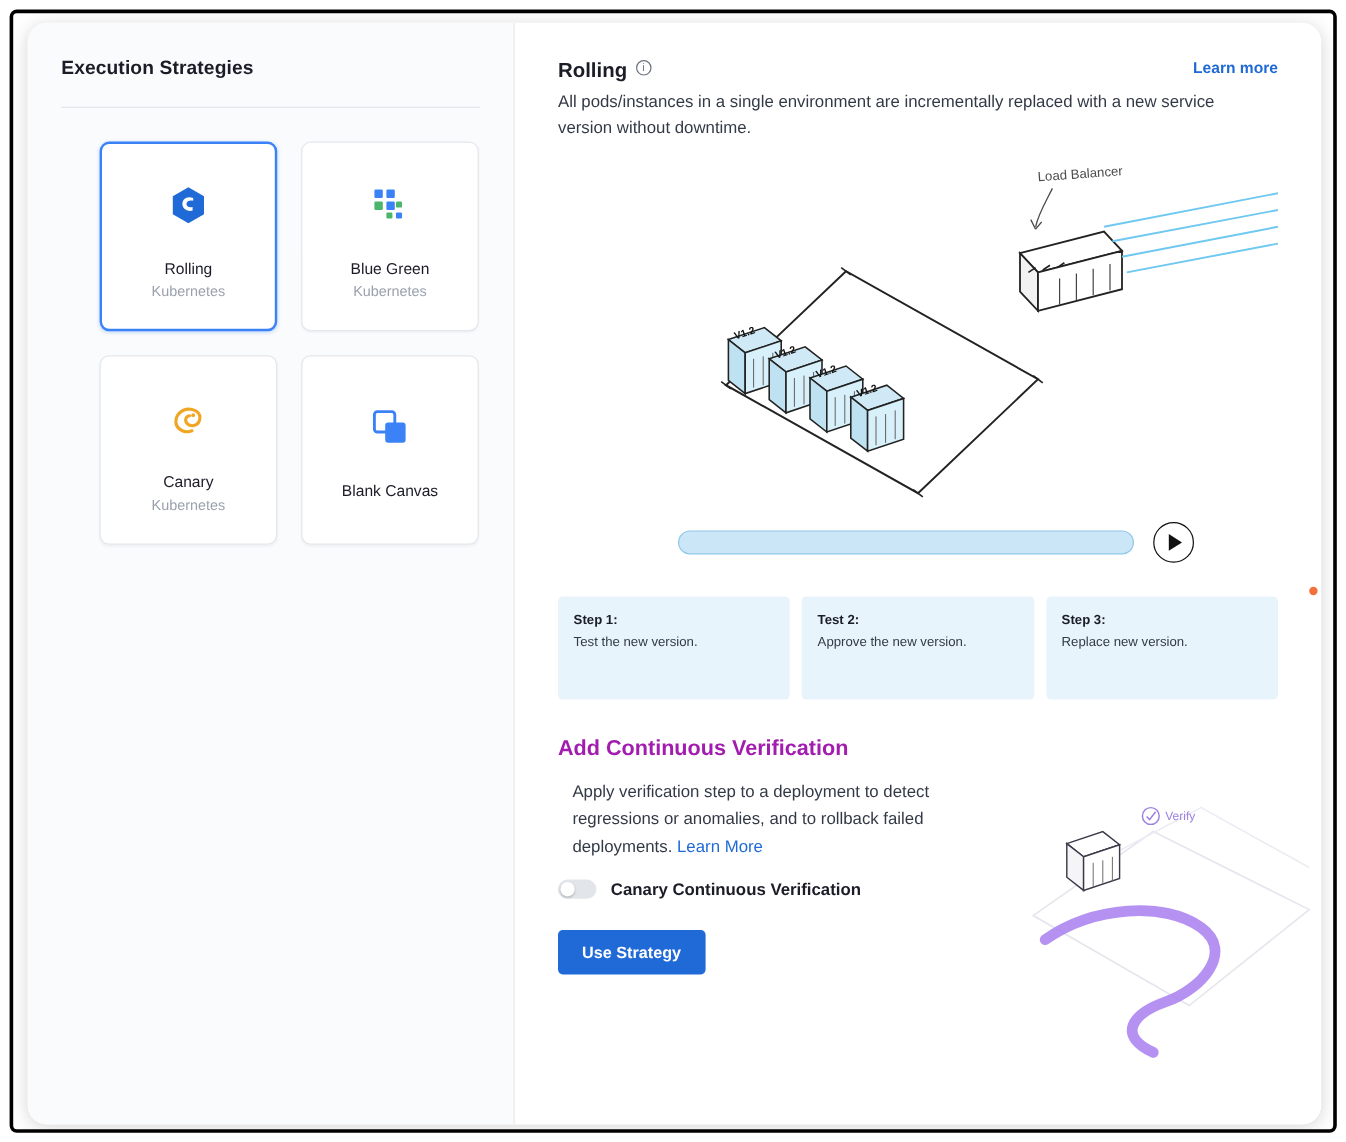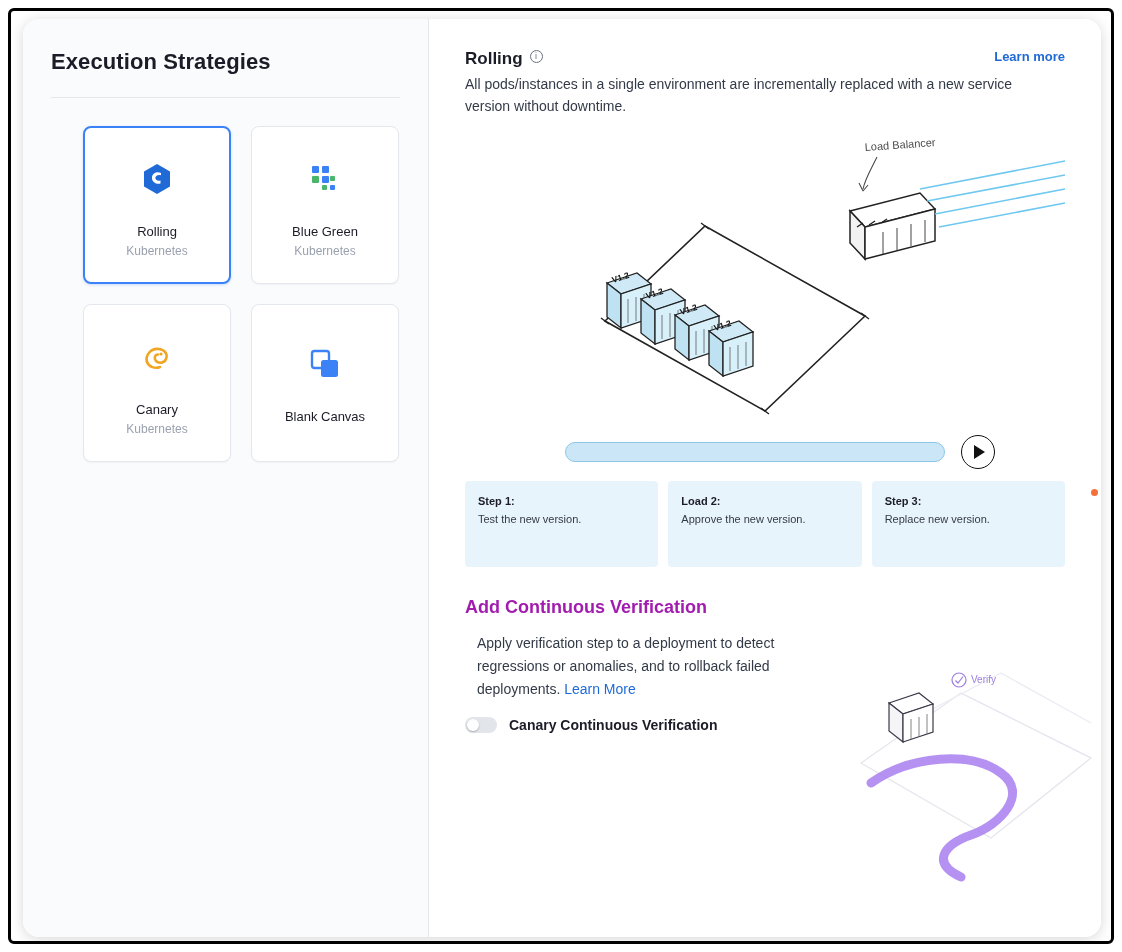--- a/index.html
+++ b/index.html
@@ -31,21 +31,21 @@
   
   .left {
     width: 436px;
     height: 100%;
     background: #fafbfc;
     border-right: 1px solid #e4e7ec;
     padding: 30px 28px 0 28px;
     position: relative;
   }
   .left-title {
-    font-size: 22px;
+    font-size: 16px;
     font-weight: bold;
     color: #1c1c28;
     letter-spacing: .1px;
   }
   .left-divider {
     margin-top: 22px;
     height: 1px;
     background: #e4e7ec;
   }
   .card-grid {
@@ -146,21 +146,21 @@
     cursor: pointer;
   }
   .play-tri {
     width: 0; height: 0;
     border-left: 11px solid #111;
     border-top: 7px solid transparent;
     border-bottom: 7px solid transparent;
     margin-left: 3px;
   }
   .steps {
-    margin-top: 12px;
+    margin-top: 28px;
     display: grid;
     grid-template-columns: repeat(3, 1fr);
     gap: 10px;
   }
   .step {
     background: #e8f4fb;
     border-radius: 4px;
     padding: 14px 13px;
     height: 86px;
   }
@@ -352,21 +352,21 @@
           <div class="play-tri"></div>
         </div>
       </div>
 
       <div class="steps">
         <div class="step">
           <div class="step-title">Step 1:</div>
           <div class="step-text">Test the new version.</div>
         </div>
         <div class="step">
-          <div class="step-title">Load 2:</div>
+          <div class="step-title">Test 2:</div>
           <div class="step-text">Approve the new version.</div>
         </div>
         <div class="step">
           <div class="step-title">Step 3:</div>
           <div class="step-text">Replace new version.</div>
         </div>
       </div>
 
       <div class="cv-title">Add Continuous Verification</div>
       <div class="cv-body">
@@ -374,20 +374,21 @@
         <span class="cv-link">Learn More</span>
       </div>
 
       <div class="toggle-row">
         <div class="toggle">
           <div class="knob"></div>
         </div>
         <div class="toggle-label">Canary Continuous Verification</div>
       </div>
 
+      <button class="use-btn">Use Strategy</button>
 
       
       <div class="cv-art">
         <svg width="250" height="220" viewBox="0 0 250 220">
           <path d="M10 100 L110 30 L240 95 L140 175 Z" fill="none" stroke="#e6e6ee" stroke-width="1.4"></path>
           <path d="M55 60 L150 10 L240 60" fill="none" stroke="#ececf4" stroke-width="1.4"></path>
           <g>
             <path d="M38 40 L68 30 L82 41 L52 51 Z" fill="#ffffff" stroke="#3a3a4a" stroke-width="1.2"></path>
             <path d="M38 40 L38 68 L52 79 L52 51 Z" fill="#f5f5f8" stroke="#3a3a4a" stroke-width="1.2"></path>
             <path d="M52 51 L52 79 L82 69 L82 41 Z" fill="#ffffff" stroke="#3a3a4a" stroke-width="1.2"></path>

